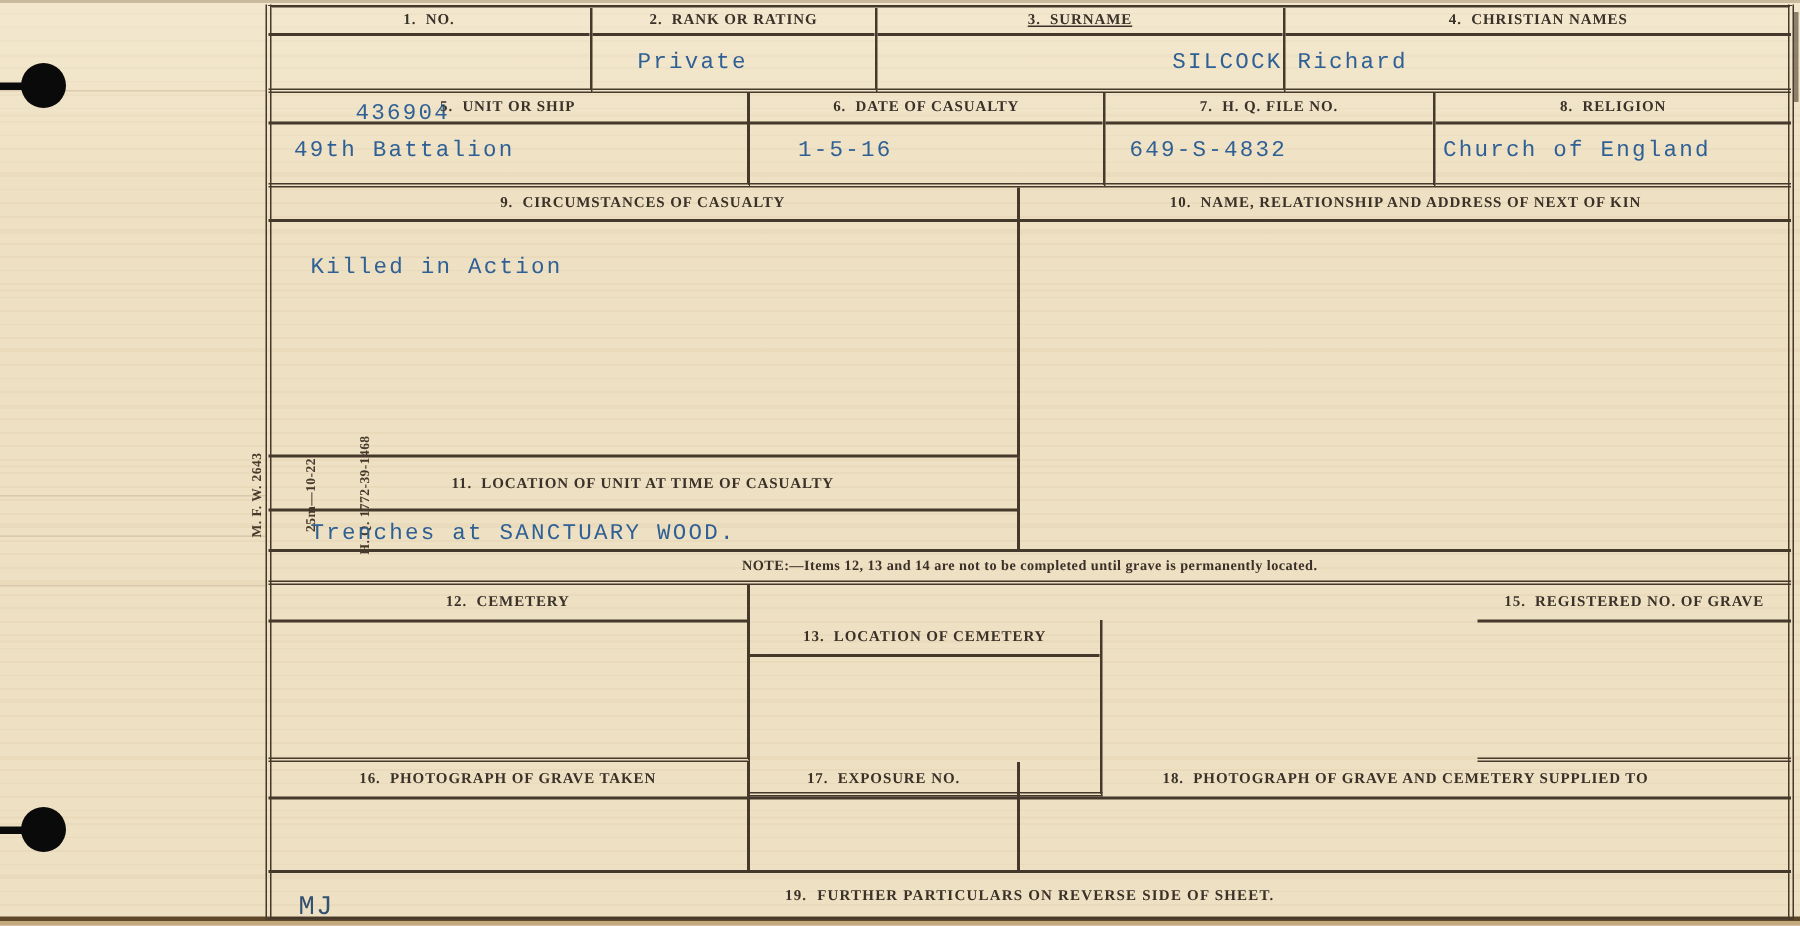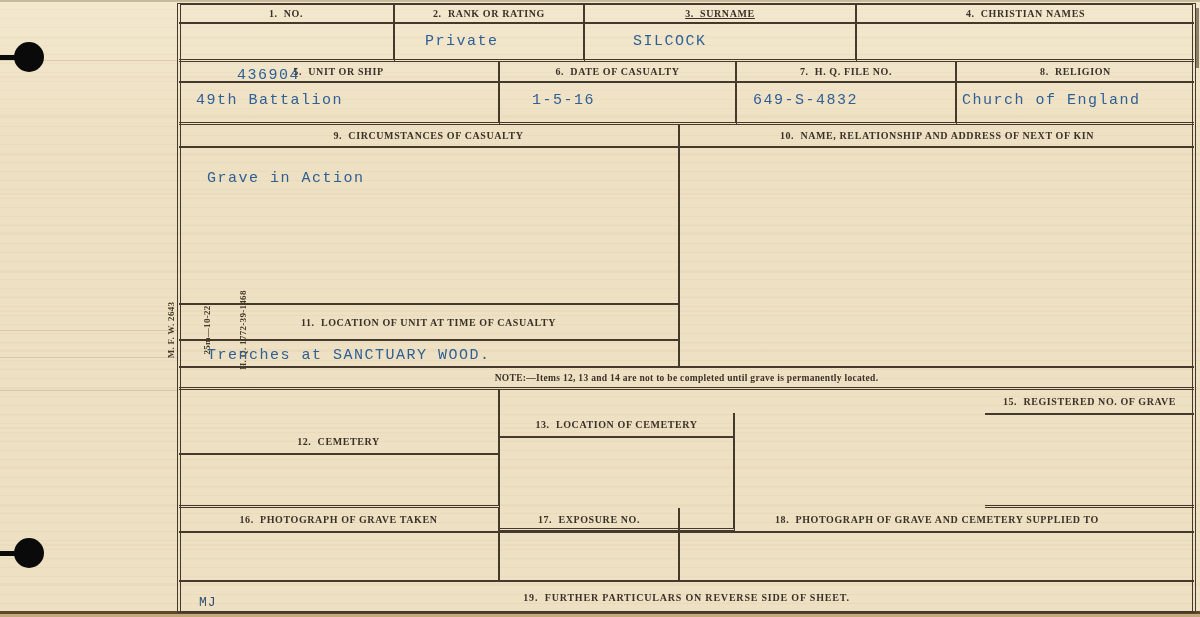--- a/index.html
+++ b/index.html
@@ -57,21 +57,21 @@
     border-bottom:3px double var(--rule);
   }
   .leader-row{display:flex;align-items:flex-end;height:15px;margin:13px 12px 0 8px;}
   .leader-label{font-size:9.5px;font-weight:bold;letter-spacing:.4px;}
   .leader-line{flex:1;border-bottom:2px dotted var(--ink-print);margin:0 2px 1px 1px;opacity:.85;}
   .bottom-row{position:absolute;display:flex;align-items:center;justify-content:center;}
   .bottom-label{font-size:10px;font-weight:bold;letter-spacing:.8px;white-space:pre;}
   .mj{
     position:absolute;left:199px;top:595px;
     font-family:"Liberation Mono","DejaVu Sans Mono",monospace;
-    font-size:13px;color:#32506f;letter-spacing:1px;
+    font-size:18px;color:#32506f;letter-spacing:1px;
   }
   .stamp{
     position:absolute;left:100px;top:310px;width:122px;height:40px;
     transform:rotate(-90deg);
     text-align:center;font-size:9px;font-weight:bold;line-height:12px;
     letter-spacing:.3px;color:#453a2c;white-space:pre;
   }
 </style>
 </head>
 <body>
@@ -103,24 +103,25 @@
   <div class="cell dbl" style="left:179px;top:5px;width:216px;height:57px;">
     <div class="hdr" style="height:19px;">1.  NO.</div>
     <div class="val" style="padding:9px 0 0 58px;margin-top:34px;">436904</div>
   </div>
   <div class="cell dbl" style="left:395px;top:5px;width:190px;height:57px;">
     <div class="hdr" style="height:19px;">2.  RANK OR RATING</div>
     <div class="val" style="padding:9px 0 0 30px;">Private</div>
   </div>
   <div class="cell dbl" style="left:585px;top:5px;width:272px;height:57px;">
     <div class="hdr" style="height:19px;text-decoration:underline;">3.  SURNAME</div>
-    <div class="val" style="padding:9px 0 0 48px;">SILCOCK</div>
+    <div class="val" style="padding:9px 0 0 48px;text-align:right;">SILCOCK</div>
   </div>
   <div class="cell dbl no-r" style="left:857px;top:5px;width:337px;height:57px;">
     <div class="hdr" style="height:19px;">4.  CHRISTIAN NAMES</div>
+    <div class="val" style="padding:9px 0 0 8px;">Richard</div>
   </div>
 
   <div class="cell dbl" style="left:179px;top:62px;width:321px;height:63px;">
     <div class="hdr" style="height:21px;">5.  UNIT OR SHIP</div>
     <div class="val" style="padding:9px 0 0 17px;">49th Battalion</div>
   </div>
   <div class="cell dbl" style="left:500px;top:62px;width:237px;height:63px;">
     <div class="hdr" style="height:21px;">6.  DATE OF CASUALTY</div>
     <div class="val" style="padding:9px 0 0 32px;">1-5-16</div>
   </div>
@@ -128,39 +129,39 @@
     <div class="hdr" style="height:21px;">7.  H. Q. FILE NO.</div>
     <div class="val" style="padding:9px 0 0 16px;">649-S-4832</div>
   </div>
   <div class="cell dbl no-r" style="left:957px;top:62px;width:237px;height:63px;">
     <div class="hdr" style="height:21px;">8.  RELIGION</div>
     <div class="val" style="padding:9px 0 0 5px;">Church of England</div>
   </div>
 
   <div class="cell" style="left:179px;top:125px;width:501px;height:180px;">
     <div class="hdr" style="height:23px;">9.  CIRCUMSTANCES OF CASUALTY</div>
-    <div class="val" style="padding:22px 0 0 28px;">Grave in Action</div>
+    <div class="val" style="padding:22px 0 0 28px;">Killed in Action</div>
   </div>
 
   <div class="cell" style="left:179px;top:305px;width:501px;height:63px;">
     <div class="hdr" style="height:36px;">11.  LOCATION OF UNIT AT TIME OF CASUALTY</div>
     <div class="val" style="padding:6px 0 0 28px;">Trenches at SANCTUARY WOOD.</div>
   </div>
 
   <div class="cell no-r" style="left:680px;top:125px;width:514px;height:243px;">
     <div class="hdr" style="height:23px;">10.  NAME, RELATIONSHIP AND ADDRESS OF NEXT OF KIN</div>
     <div class="val" style="padding:22px 0 0 20px;"></div>
   </div>
 
   <div class="cell no-r note-row" style="left:179px;top:368px;width:1015px;height:22px;">
     <span>NOTE:—Items 12, 13 and 14 are not to be completed until grave is permanently located.</span>
   </div>
 
   <div class="cell dbl" style="left:179px;top:390px;width:321px;height:118px;">
-    <div class="hdr" style="height:25px;margin-top:40px;">12.  CEMETERY</div>
+    <div class="hdr" style="height:25px;">12.  CEMETERY</div>
     <div class="val" style="padding:10px 0 0 15px;"></div>
   </div>
   <div class="cell dbl" style="left:500px;top:390px;width:235px;height:118px;margin-top:23px;">
     <div class="hdr" style="height:25px;">13.  LOCATION OF CEMETERY</div>
     <div class="val" style="padding:10px 0 0 15px;"></div>
   </div>
   <div class="cell dbl no-r" style="left:985px;top:390px;width:209px;height:118px;">
     <div class="hdr" style="height:25px;">15.  REGISTERED NO. OF GRAVE</div>
     <div class="val" style="padding:10px 0 0 15px;"></div>
   </div>

